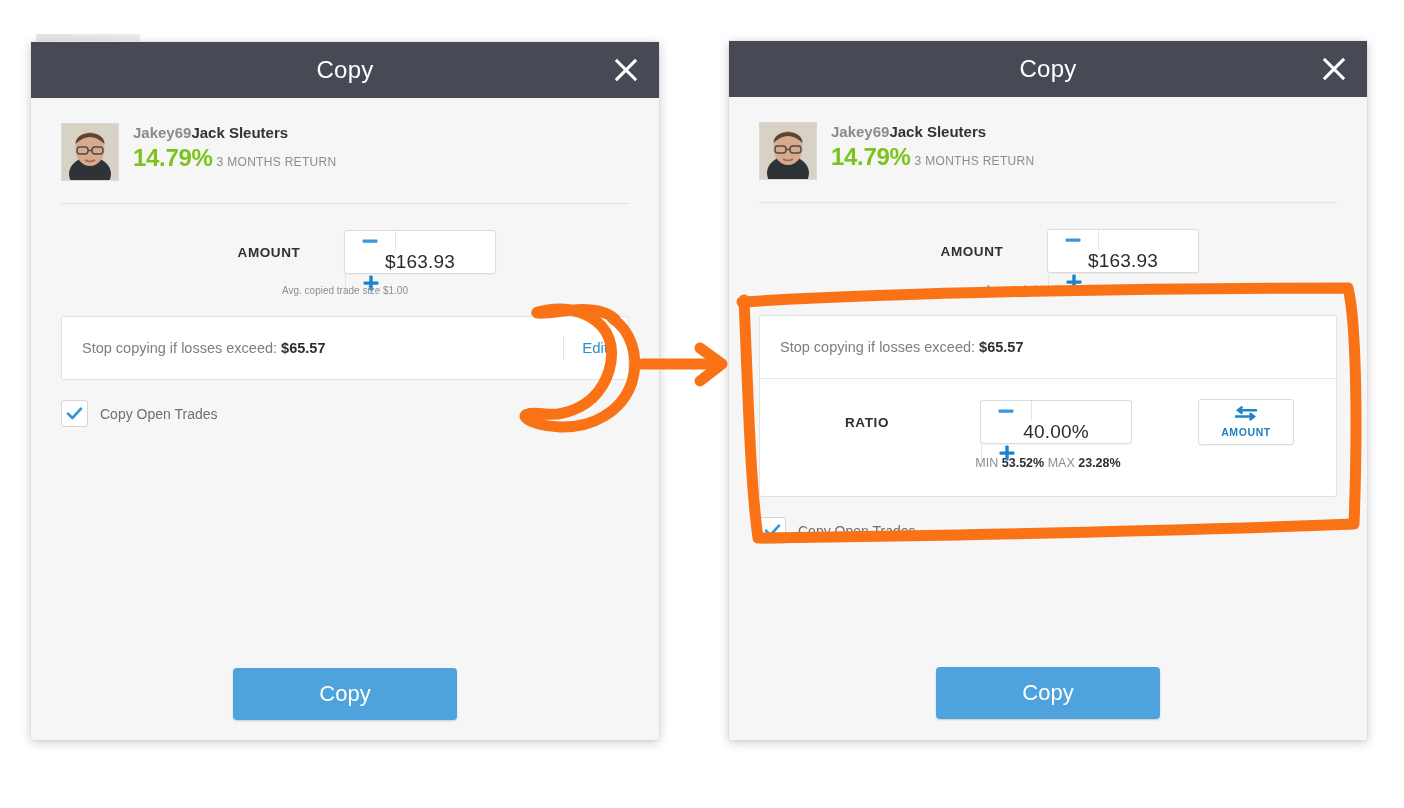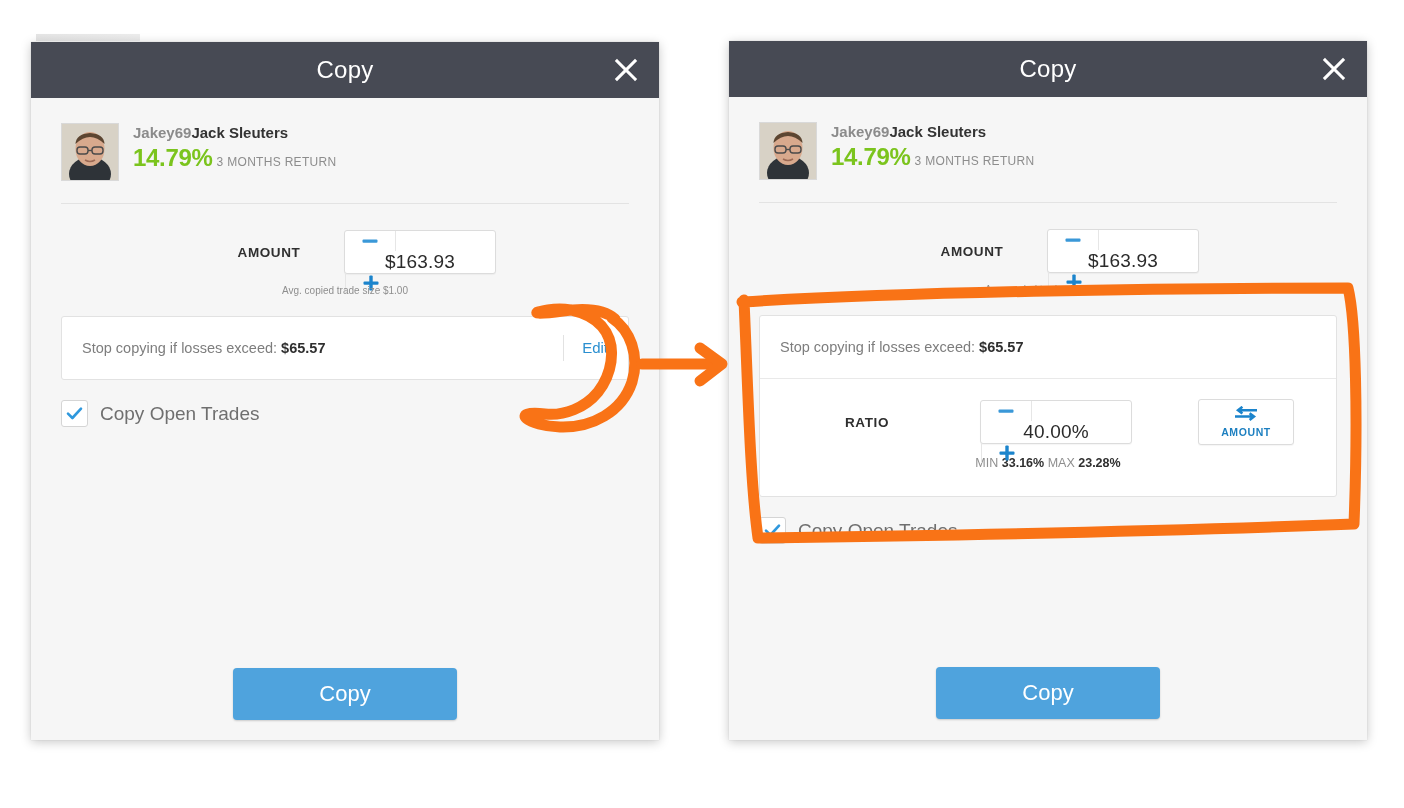--- a/index.html
+++ b/index.html
@@ -205,21 +205,21 @@
   .checkbox {
     width: 25px; height: 25px;
     background: #fff;
     border: 1px solid #d5d5d5;
     border-radius: 3px;
     display:flex; align-items:center; justify-content:center;
     cursor: pointer;
   }
   .check-label {
     margin-left: 12px;
-    font-size: 19px;
+    font-size: 14px;
     color: #6f6f6f;
   }
 
   
   .cta-wrap { position: absolute; left: 0; right: 0; display: flex; justify-content: center; }
   .cta {
     background: #4fa3dd;
     color: #ffffff;
     border: none;
     border-radius: 4px;
@@ -417,21 +417,21 @@
                 <svg width="26" height="15" viewBox="0 0 26 15" aria-hidden="true">
                   <path d="M24 4.2 L5 4.2 M9.4 0.8 L5 4.2 L9.4 7.6" stroke="#1b84cc" stroke-width="2.5" fill="none" stroke-linecap="butt" stroke-linejoin="miter"></path>
                   <path d="M2 10.6 L21 10.6 M16.6 7.2 L21 10.6 L16.6 14" stroke="#1b84cc" stroke-width="2.5" fill="none" stroke-linecap="butt" stroke-linejoin="miter"></path>
                 </svg>
               </span>
               <span class="swap-label">AMOUNT</span>
             </div>
           </div>
           <div class="minmax">
             <span>MIN</span>
-            <b>33.16%</b>
+            <b>53.52%</b>
             <span>MAX</span>
             <b>23.28%</b>
           </div>
         </div>
       </div>
 
       <div class="check-row">
         <div class="checkbox">
           <svg width="17" height="17" viewBox="0 0 17 17" aria-hidden="true">
             <path d="M2 8.6 L6.4 13 L15 3.6" stroke="#2f98dd" stroke-width="2.6" fill="none" stroke-linecap="round" stroke-linejoin="round"></path>

